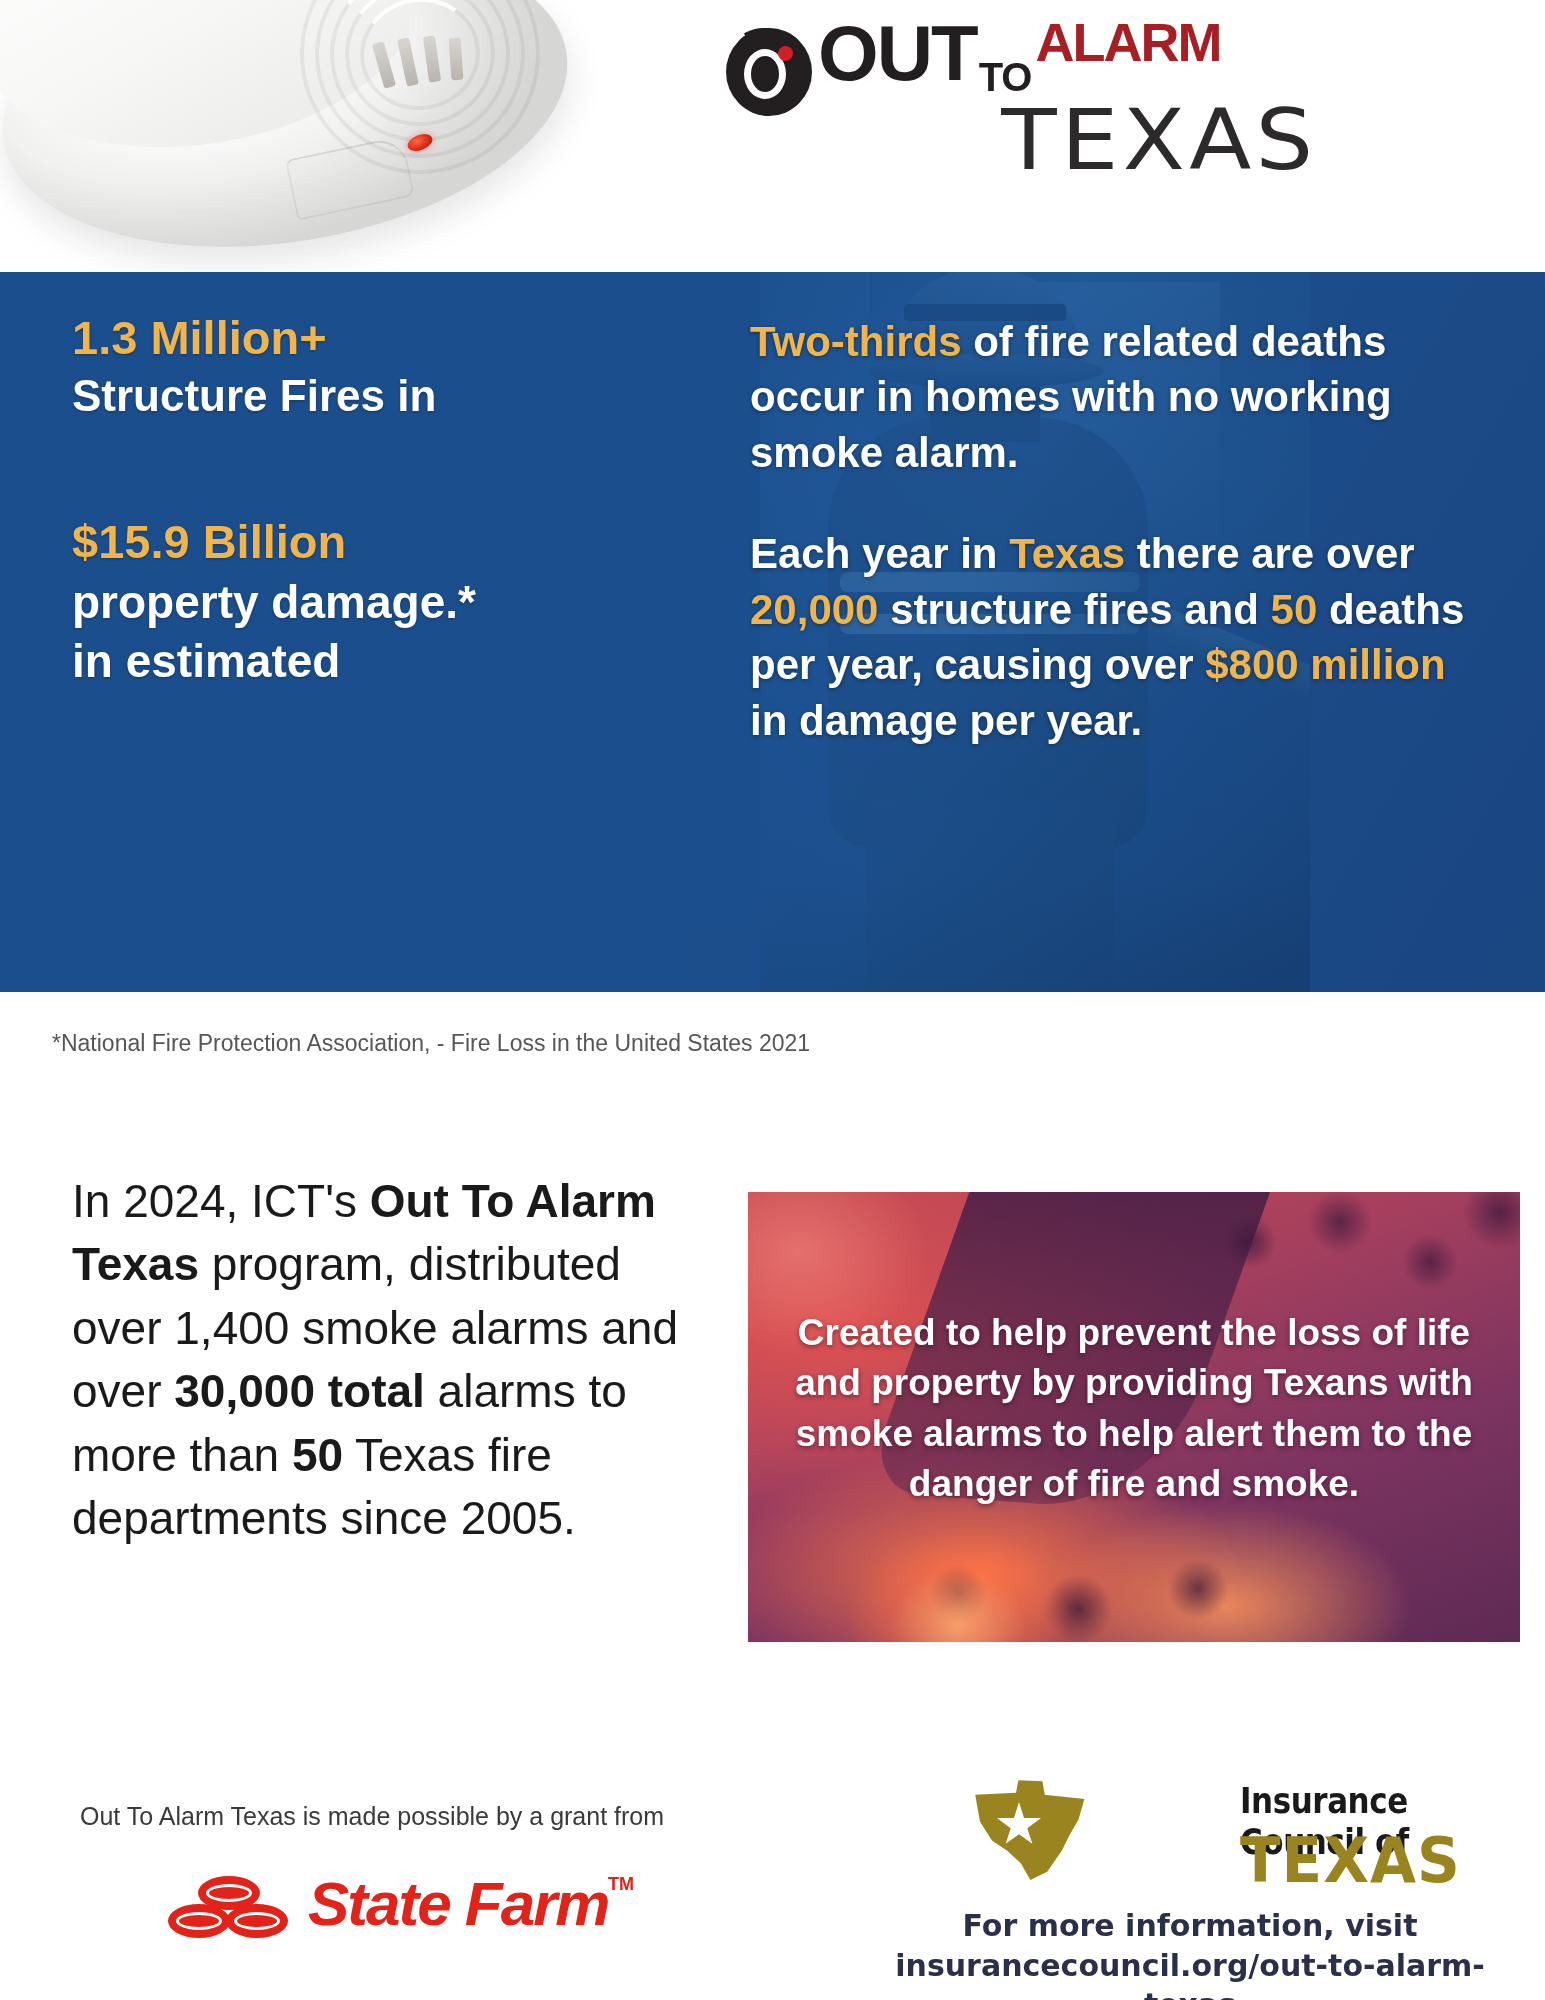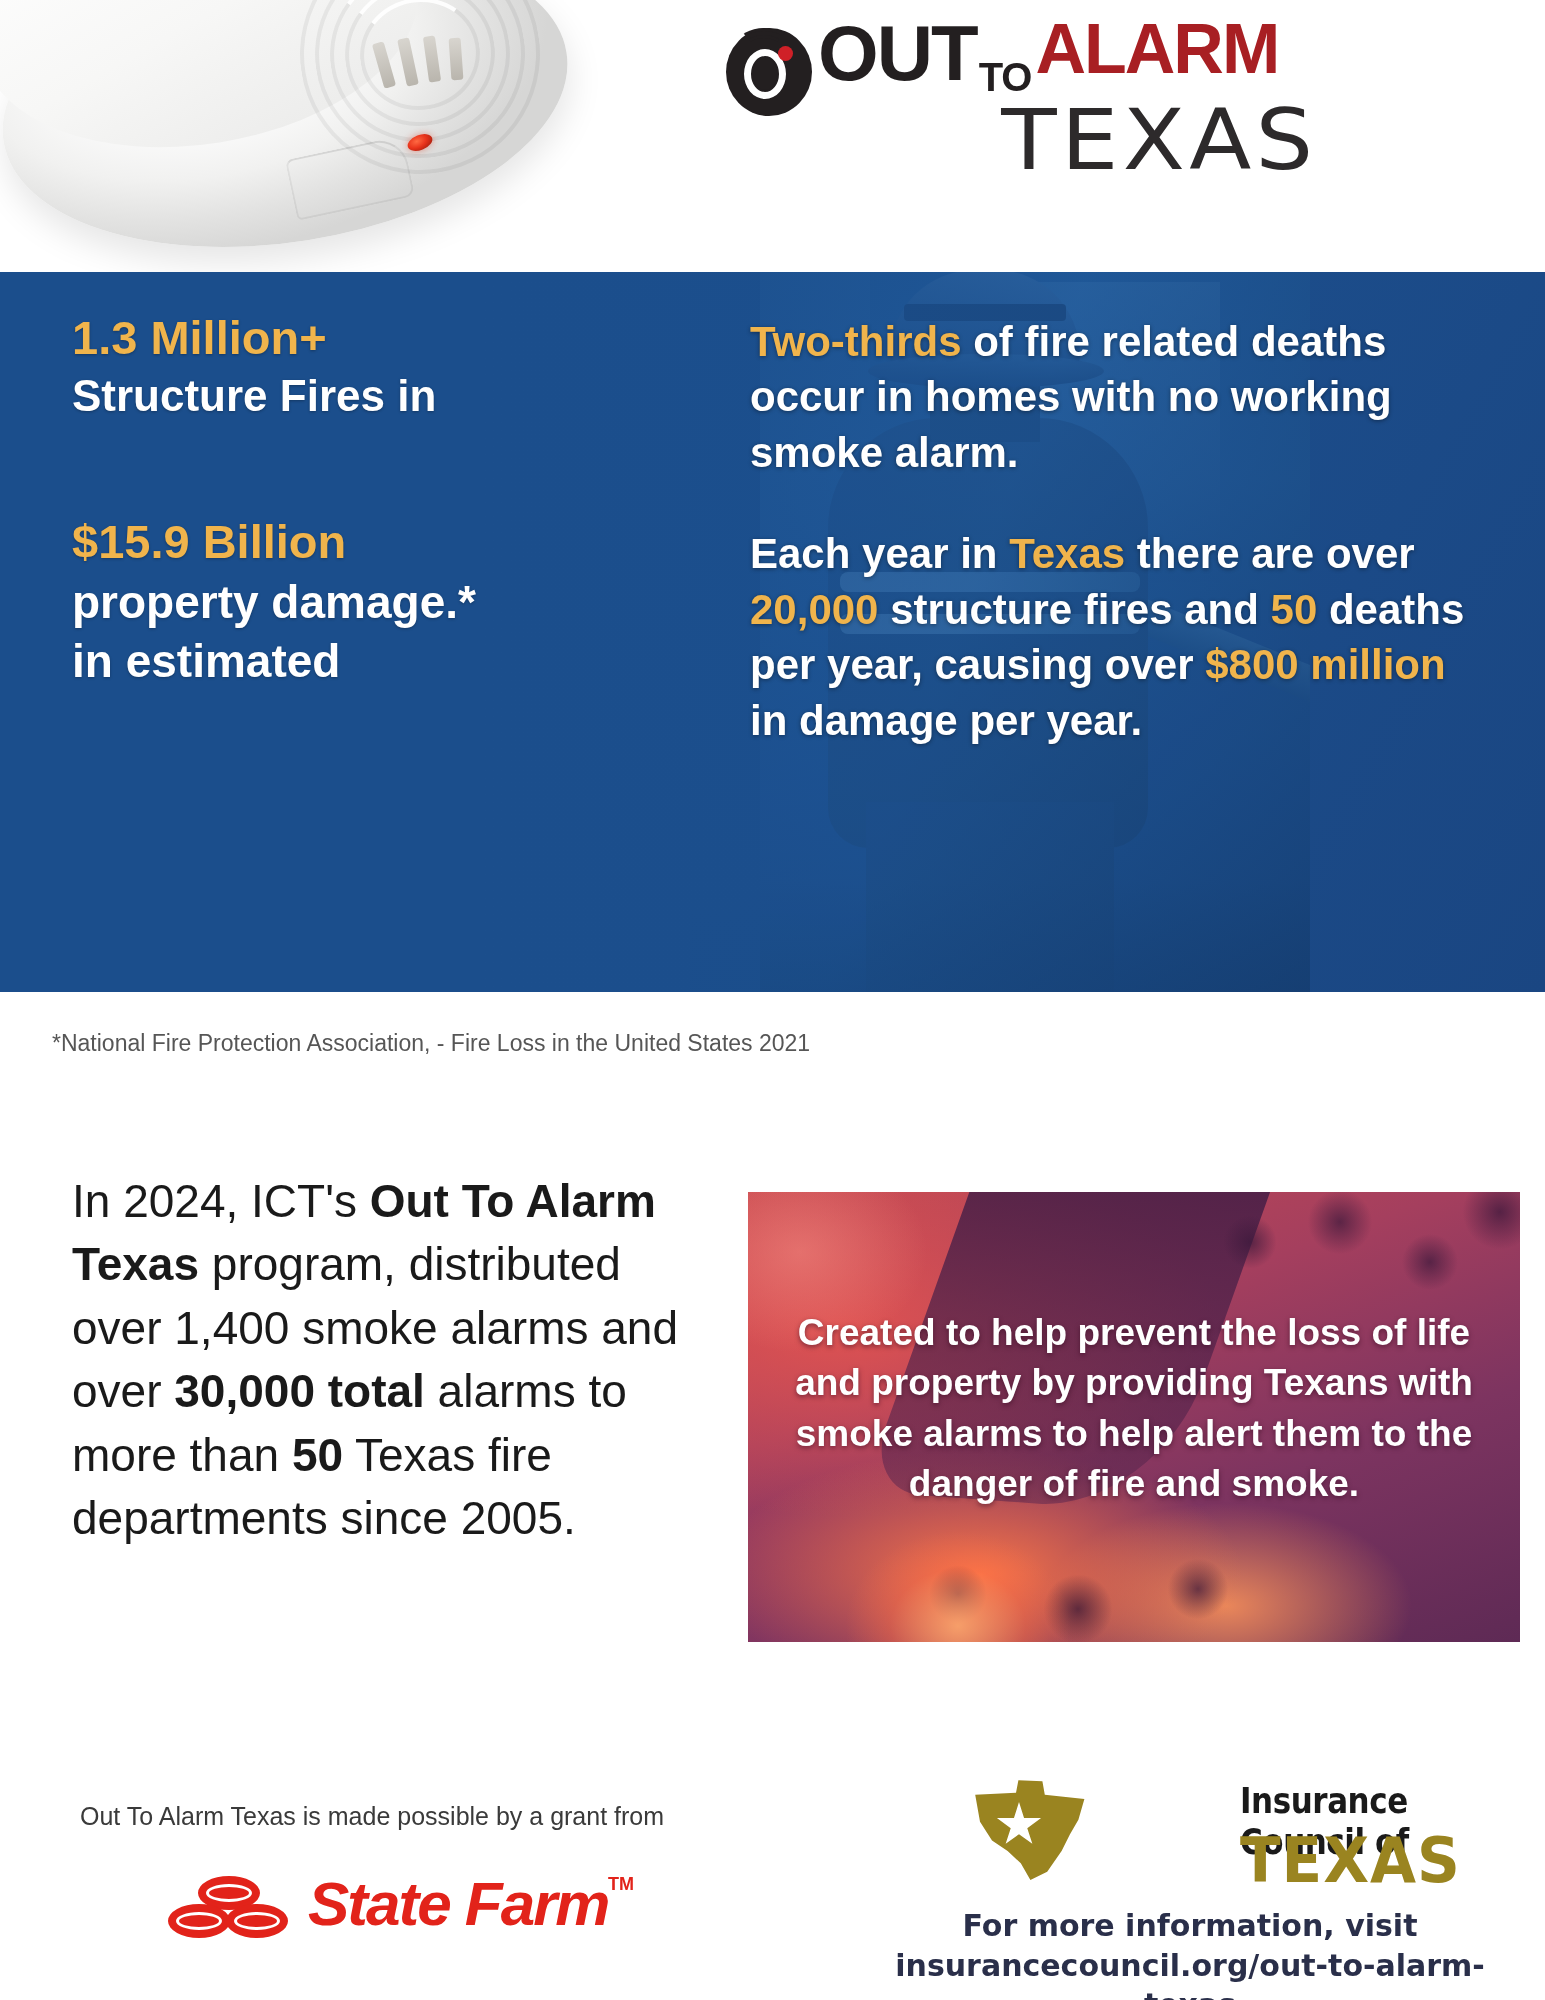--- a/index.html
+++ b/index.html
@@ -97,21 +97,21 @@
   }
   .logo-out {
     font-size:78px; font-weight:bold; color:#231f20; letter-spacing:-2px;
     line-height:0.9; font-family:"Liberation Sans", sans-serif;
   }
   .logo-to {
     font-size:40px; font-weight:bold; color:#231f20; letter-spacing:-1px;
     align-self:flex-end; padding-bottom:10px; margin:0 4px 0 2px;
   }
   .logo-alarm {
-    font-size:70px; font-weight:bold; color:#a81f23; letter-spacing:-2px;
+    font-size:54px; font-weight:bold; color:#a81f23; letter-spacing:-2px;
     line-height:0.9;
   }
   .logo-texas {
     font-size:84px; color:#2d2a2b; letter-spacing:4px;
     text-align:center; line-height:0.92; margin-top:-8px;
     font-family:"DejaVu Sans", sans-serif; font-weight:400;
     padding-left:110px;
     transform: scaleX(1.08);
   }
   .tagline {

